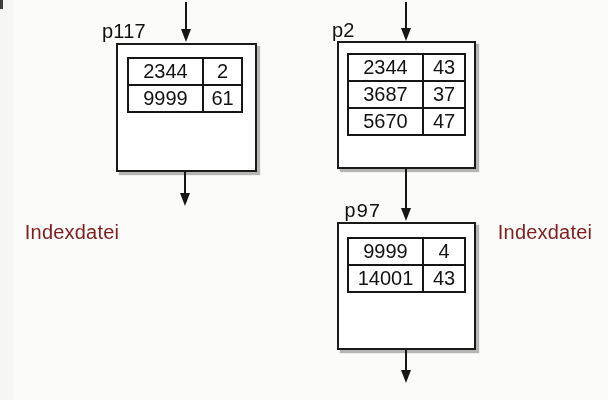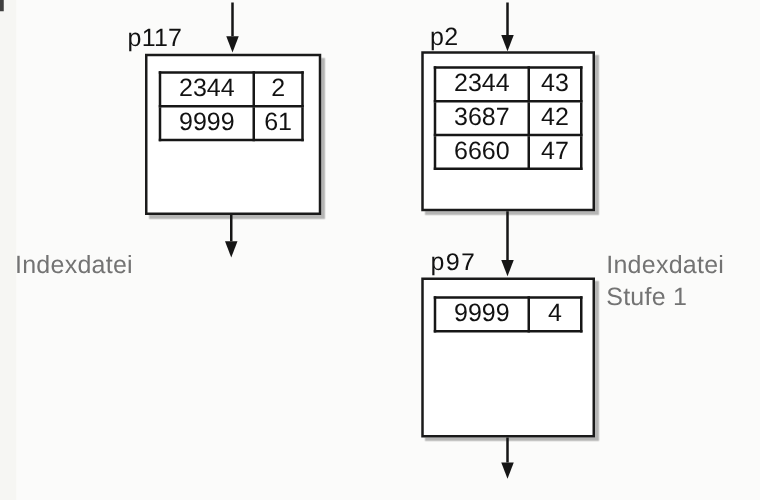--- a/index.html
+++ b/index.html
@@ -69,24 +69,26 @@
     left: -4px;
     bottom: -13px;
     width: 0; height: 0;
     border-left: 5px solid transparent;
     border-right: 5px solid transparent;
     border-top: 13px solid #161616;
   }
   .level-caption {
     position: absolute;
     width: 120px;
+    text-align: center;
     font-size: 20px;
     line-height: 26px;
     letter-spacing: 0.2px;
-    color: #737373;
+    color: #7f1d1d;
+    margin-top: 20px;
   }
 </style>
 </head>
 <body>
 
 <div class="canvas">
 
   <div class="left-strip"></div>
   <div class="corner-mark"></div>
 
@@ -103,55 +105,58 @@
       </tr>
       <tr>
         <td class="k">9999</td>
         <td class="v41">61</td>
       </tr>
     </tbody>
       </table>
   </div>
   <div class="arrow" style="left:184px; top:172px; height:21px;"></div>
 
-  <div class="node-label" style="left:344px; top:19px;text-align:center;">p2</div>
+  <div class="node-label" style="left:332px; top:19px;text-align:center;">p2</div>
   <div class="box" style="left:337px; top:41px; width:139px; height:128px;">
     <table class="idx" style="left:8px; top:10px; width:119px;">
       <tbody>
           <tr>
         <td class="k">2344</td>
         <td class="v44">43</td>
       </tr>
       <tr>
         <td class="k">3687</td>
-        <td class="v44">42</td>
+        <td class="v44">37</td>
       </tr>
       <tr>
-        <td class="k">6660</td>
+        <td class="k">5670</td>
         <td class="v44">47</td>
       </tr>
     </tbody>
       </table>
   </div>
   <div class="arrow" style="left:405px; top:169px; height:39px;"></div>
 
   <div class="node-label" style="left:344px; top:200px;font-family:Liberation Mono, monospace;">p97</div>
   <div class="box" style="left:337px; top:222px; width:139px; height:128px;">
     <table class="idx" style="left:8px; top:13px; width:119px;">
       <tbody>
           <tr>
         <td class="k">9999</td>
         <td class="v44">4</td>
       </tr>
+      <tr>
+        <td class="k">14001</td>
+        <td class="v44">43</td>
+      </tr>
     </tbody>
       </table>
   </div>
   <div class="arrow" style="left:405px; top:350px; height:20px;"></div>
 
   <div class="level-caption" style="left:12px; top:199px;">
     <div>Indexdatei</div>
   </div>
   <div class="level-caption" style="left:485px; top:199px;">
     <div>Indexdatei</div>
-    <div>Stufe 1</div>
   </div>
 
 </div>
 
 </body></html>

